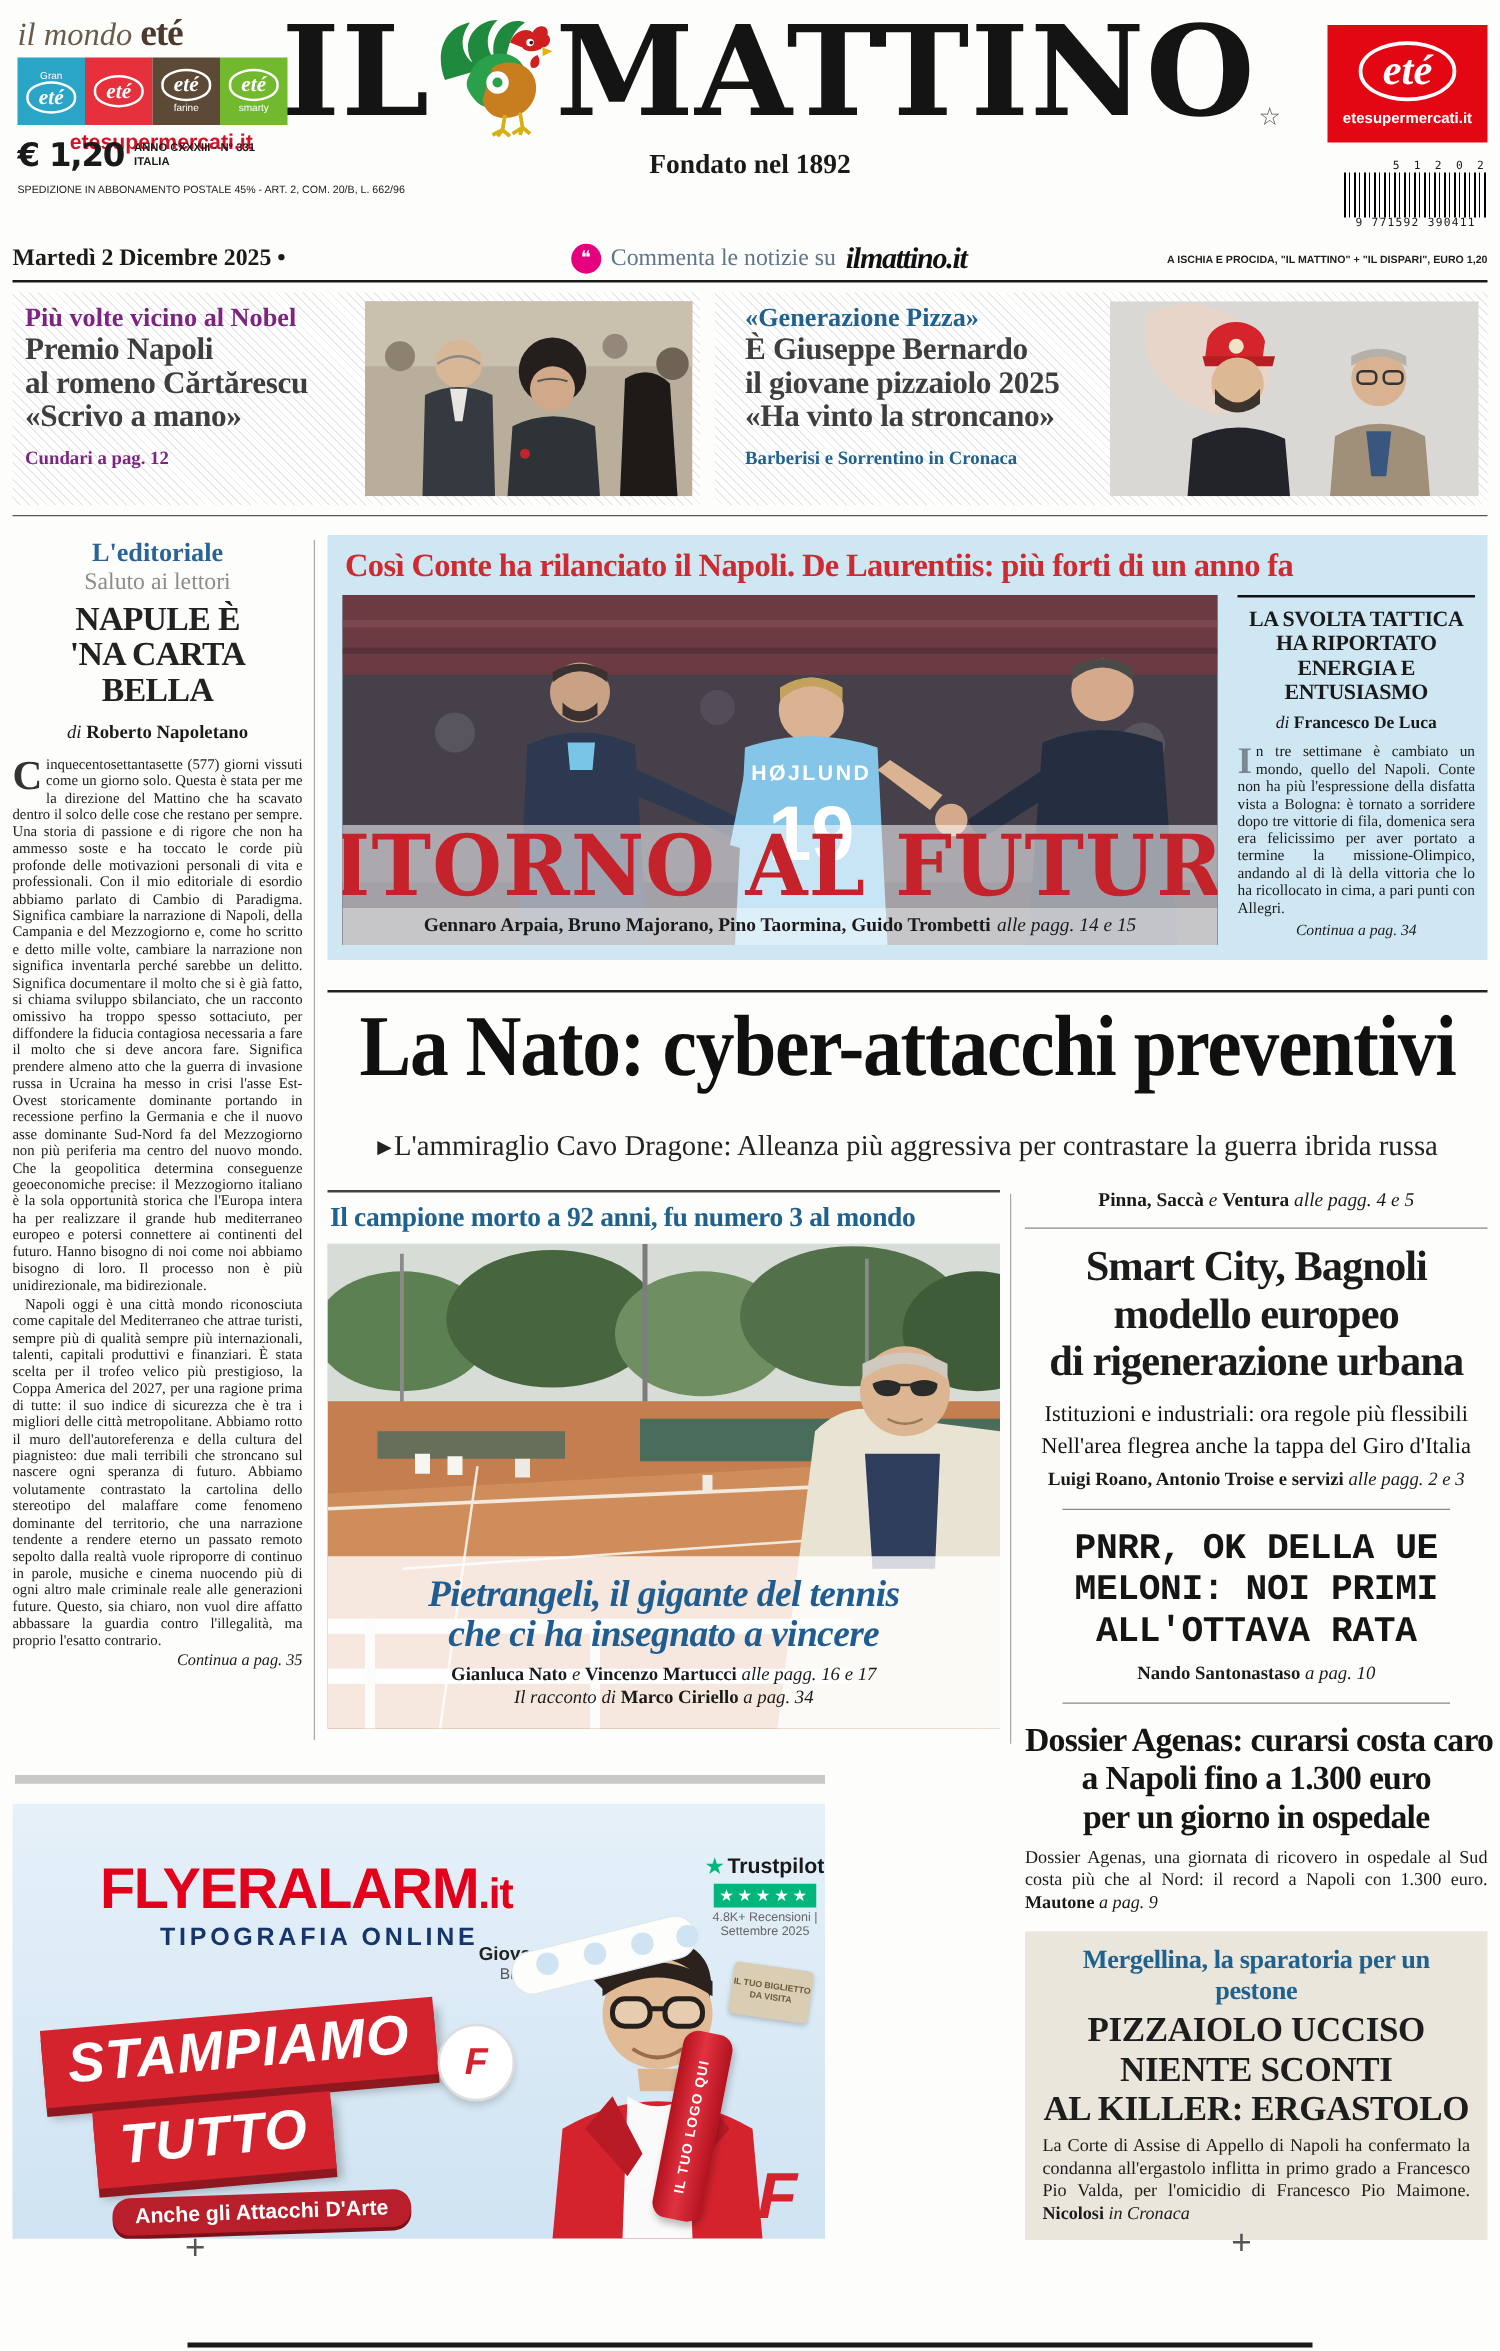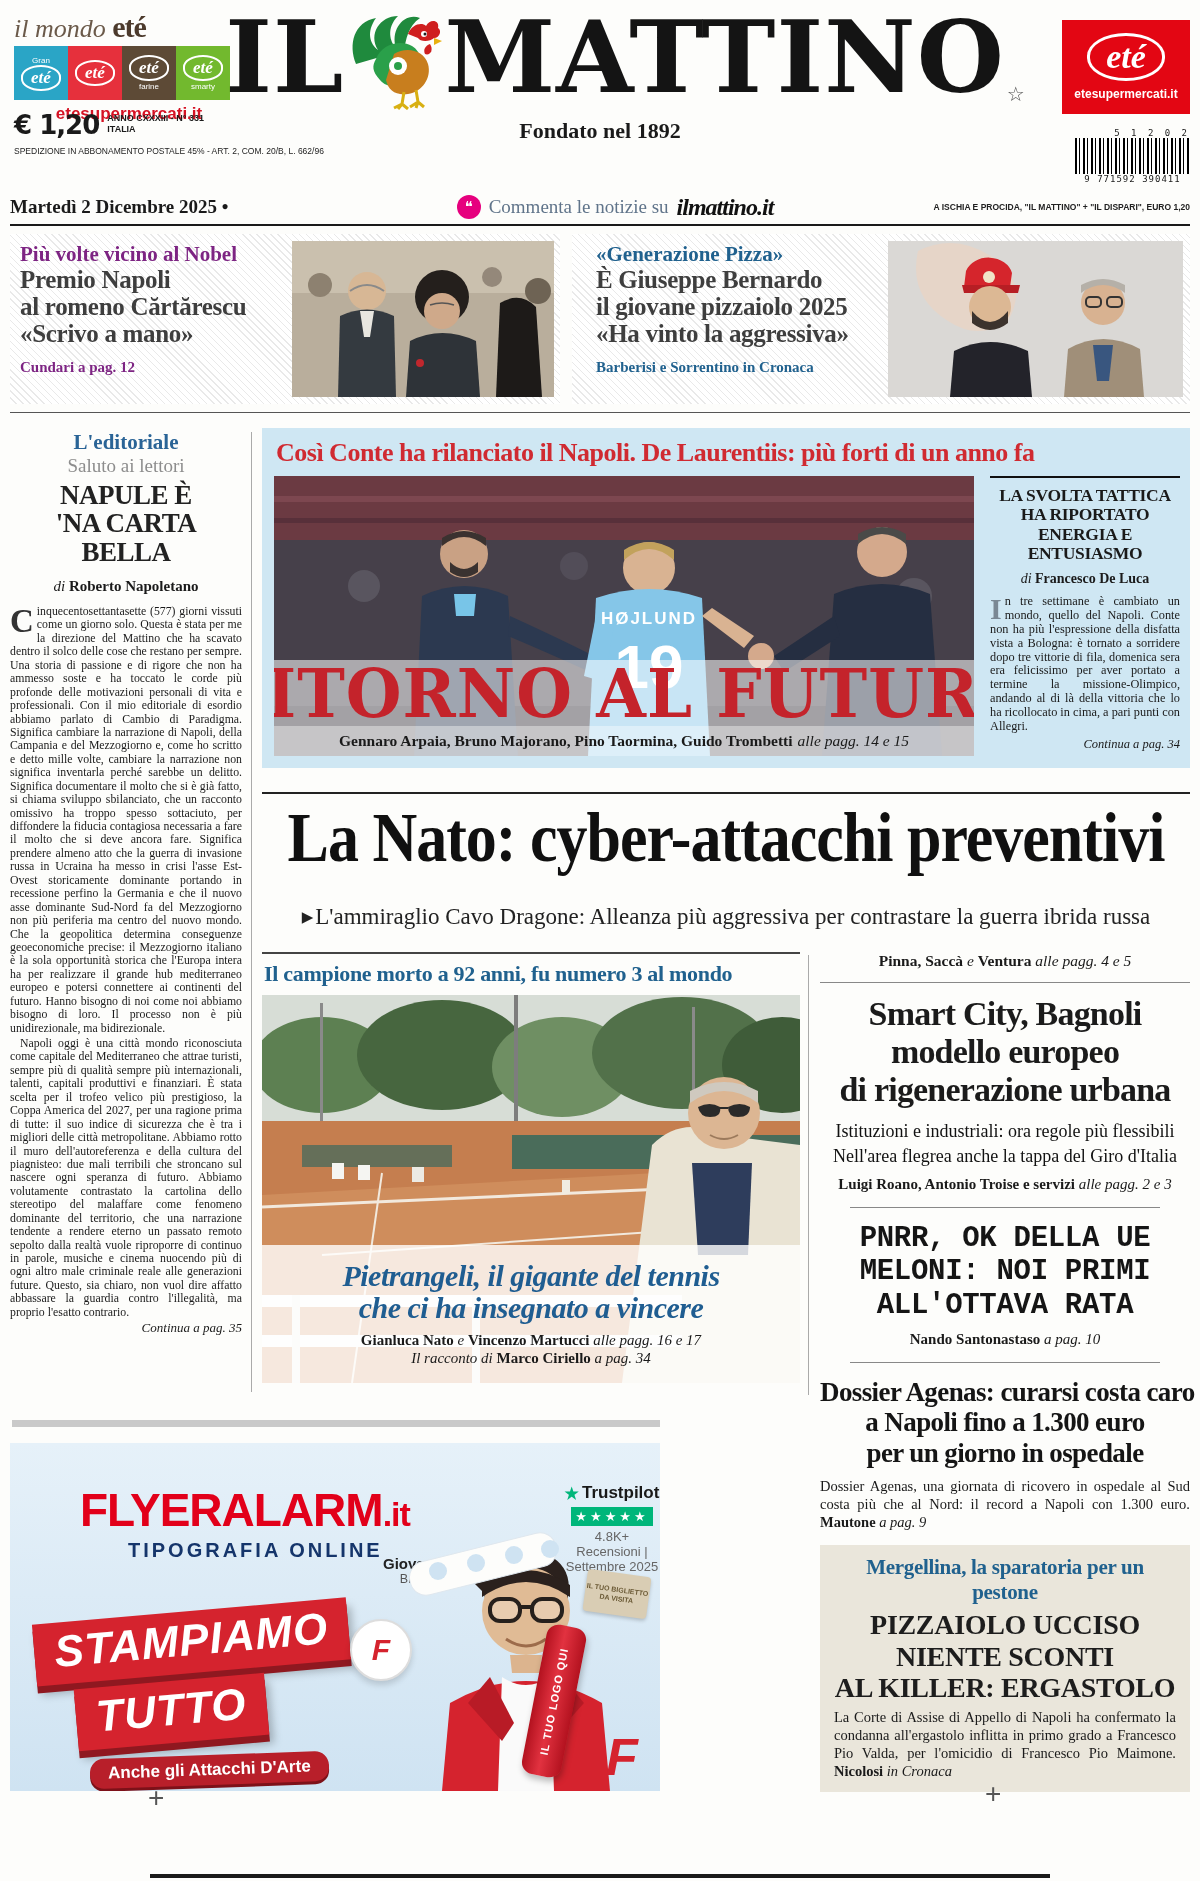--- a/index.html
+++ b/index.html
@@ -81,21 +81,21 @@
   .ritorno-band{position:absolute;left:0;bottom:30px;width:100%;height:66px;background:rgba(255,255,255,0.55);display:flex;align-items:center;justify-content:center;}
   .ritorno{color:#c4232b;font-weight:bold;font-size:64px;font-family:"DejaVu Serif",serif;letter-spacing:1px;transform:scaleY(1.05);white-space:nowrap;}
   .nb-byline{position:absolute;left:0;bottom:0;width:100%;height:30px;background:rgba(255,255,255,0.72);display:flex;align-items:center;justify-content:center;font-size:15.5px;gap:5px;}
   .nb-byline b{font-weight:bold;}
   .nb-byline i{font-style:italic;}
   .nb-side{position:absolute;right:10px;top:48px;width:190px;height:282px;border-top:2px solid #111;padding-top:8px;}
   .side-title{font-weight:bold;font-size:17.5px;text-align:center;line-height:1.1;letter-spacing:-0.3px;}
   .side-by{font-size:14px;text-align:center;margin:8px 0;}
   .side-body{font-size:12.3px;line-height:1.13;text-align:justify;}
   .side-drop{float:left;font-size:30px;line-height:0.8;font-weight:bold;color:#7a8894;padding:2px 3px 0 0;}
-  .side-cont{font-style:italic;font-size:12.5px;text-align:right;margin-top:3px;}
+  .side-cont{font-style:italic;font-size:12.5px;text-align:center;margin-top:3px;}
 
   
   .nato-rule{left:262px;top:792px;width:928px;height:2px;background:#222;}
   .nato-h{left:262px;top:798px;width:928px;text-align:center;font-weight:bold;font-size:62px;letter-spacing:-1px;line-height:1.3;color:#101010;transform:scaleY(1.12);font-family:"Liberation Serif",serif;}
   .nato-sub{left:262px;top:904px;width:928px;text-align:center;font-size:23px;color:#222;}
   .nato-sub .arr{font-size:15px;vertical-align:2px;margin-right:2px;}
 
   
   .tennis{left:262px;top:952px;width:538px;}
   .t-rule{height:2px;background:#444;}
@@ -135,21 +135,21 @@
   .ad-brand .tld{font-size:34px;}
   .ad-tag{position:absolute;left:118px;top:96px;font-weight:bold;font-size:20px;color:#15356b;letter-spacing:3px;}
   .ad-stamp{position:absolute;background:#d5232e;color:#fff;font-style:italic;font-weight:bold;font-size:44px;padding:4px 20px 8px;transform:rotate(-5deg);box-shadow:0 7px 0 #8f1820,4px 9px 8px rgba(0,0,0,.25);letter-spacing:1px;}
   .stamp1{left:24px;top:168px;}
   .stamp2{left:66px;top:238px;}
   .ad-ribbon{position:absolute;left:80px;top:312px;background:#b81f2a;color:#fff;font-weight:bold;font-size:17px;padding:5px 18px;border-radius:14px;transform:rotate(-2deg);box-shadow:0 3px 0 #7d1119;}
   .ad-trust{position:absolute;left:552px;top:40px;width:100px;text-align:center;}
   .tp-row{font-weight:bold;font-size:17px;color:#191919;display:flex;align-items:center;justify-content:center;gap:3px;}
   .tp-star{color:#00b67a;font-size:16px;}
   .tp-stars{background:#00b67a;color:#fff;font-size:13px;letter-spacing:3px;padding:2px 4px;margin-top:4px;display:inline-block;}
-  .tp-sub{font-size:13px;color:#666;margin-top:3px;}
+  .tp-sub{font-size:10px;color:#666;margin-top:3px;}
   .ad-amb{position:absolute;left:368px;top:112px;width:150px;text-align:center;}
   .amb-name{font-weight:bold;font-size:15px;color:#222;}
   .amb-role{font-size:12.5px;color:#555;}
   .ad-cup{position:absolute;left:340px;top:176px;width:58px;height:58px;background:#fff;border-radius:50%;border:2px solid #ddd;display:flex;align-items:center;justify-content:center;box-shadow:0 4px 6px rgba(0,0,0,.15);}
   .ad-cup span{color:#d5232e;font-weight:bold;font-size:30px;font-style:italic;}
   .ad-card{position:absolute;left:575px;top:130px;width:64px;height:42px;background:#d9cdb4;border-radius:4px;transform:rotate(8deg);display:flex;align-items:center;justify-content:center;text-align:center;font-size:7px;font-weight:bold;color:#6b5a36;line-height:1.3;box-shadow:0 2px 4px rgba(0,0,0,.2);}
   .ad-bottle{position:absolute;left:524px;top:182px;width:40px;height:152px;background:linear-gradient(90deg,#b3121f,#e23240 45%,#b3121f);border-radius:12px;transform:rotate(11deg);display:flex;align-items:center;justify-content:center;box-shadow:2px 4px 6px rgba(0,0,0,.25);}
   .ad-bottle span{writing-mode:vertical-rl;transform:rotate(180deg);color:#fff;font-weight:bold;font-size:11px;letter-spacing:1px;}
   .ad-flogo{position:absolute;left:596px;top:284px;color:#d5232e;font-weight:bold;font-style:italic;font-size:52px;}
   .ad-man{position:absolute;left:388px;top:84px;}
@@ -267,21 +267,21 @@
       </svg>
     </div>
   </div>
 
   <div class="abs strip-box strip-right hatch">
     <div class="strip-text" style="left:24px;width:300px;">
       <div class="strip-kicker k-blue">«Generazione Pizza»</div>
       <div class="strip-h">
         <div>È Giuseppe Bernardo</div>
         <div>il giovane pizzaiolo 2025</div>
-        <div>«Ha vinto la aggressiva»</div>
+        <div>«Ha vinto la stroncano»</div>
       </div>
       <div class="strip-byline k-blue">Barberisi e Sorrentino in Cronaca</div>
     </div>
     <div class="strip-photo sp-right">
       <svg width="295" height="156" viewBox="0 0 295 156" preserveAspectRatio="none">
         <rect width="295" height="156" fill="#dad8d5"></rect>
         <path d="M30,10 Q70,-10 110,20 Q140,45 120,80 Q90,100 60,80 Q20,55 30,10 Z" fill="#e6d5c8"></path>
         <path d="M78,30 a24,20 0 0 1 46,2 l-2,14 l-46,0 Z" fill="#d5252c"></path>
         <path d="M74,44 L132,44 L130,52 L76,52 Z" fill="#b71e24"></path>
         <circle cx="101" cy="36" r="6" fill="#f0e4c8"></circle>

